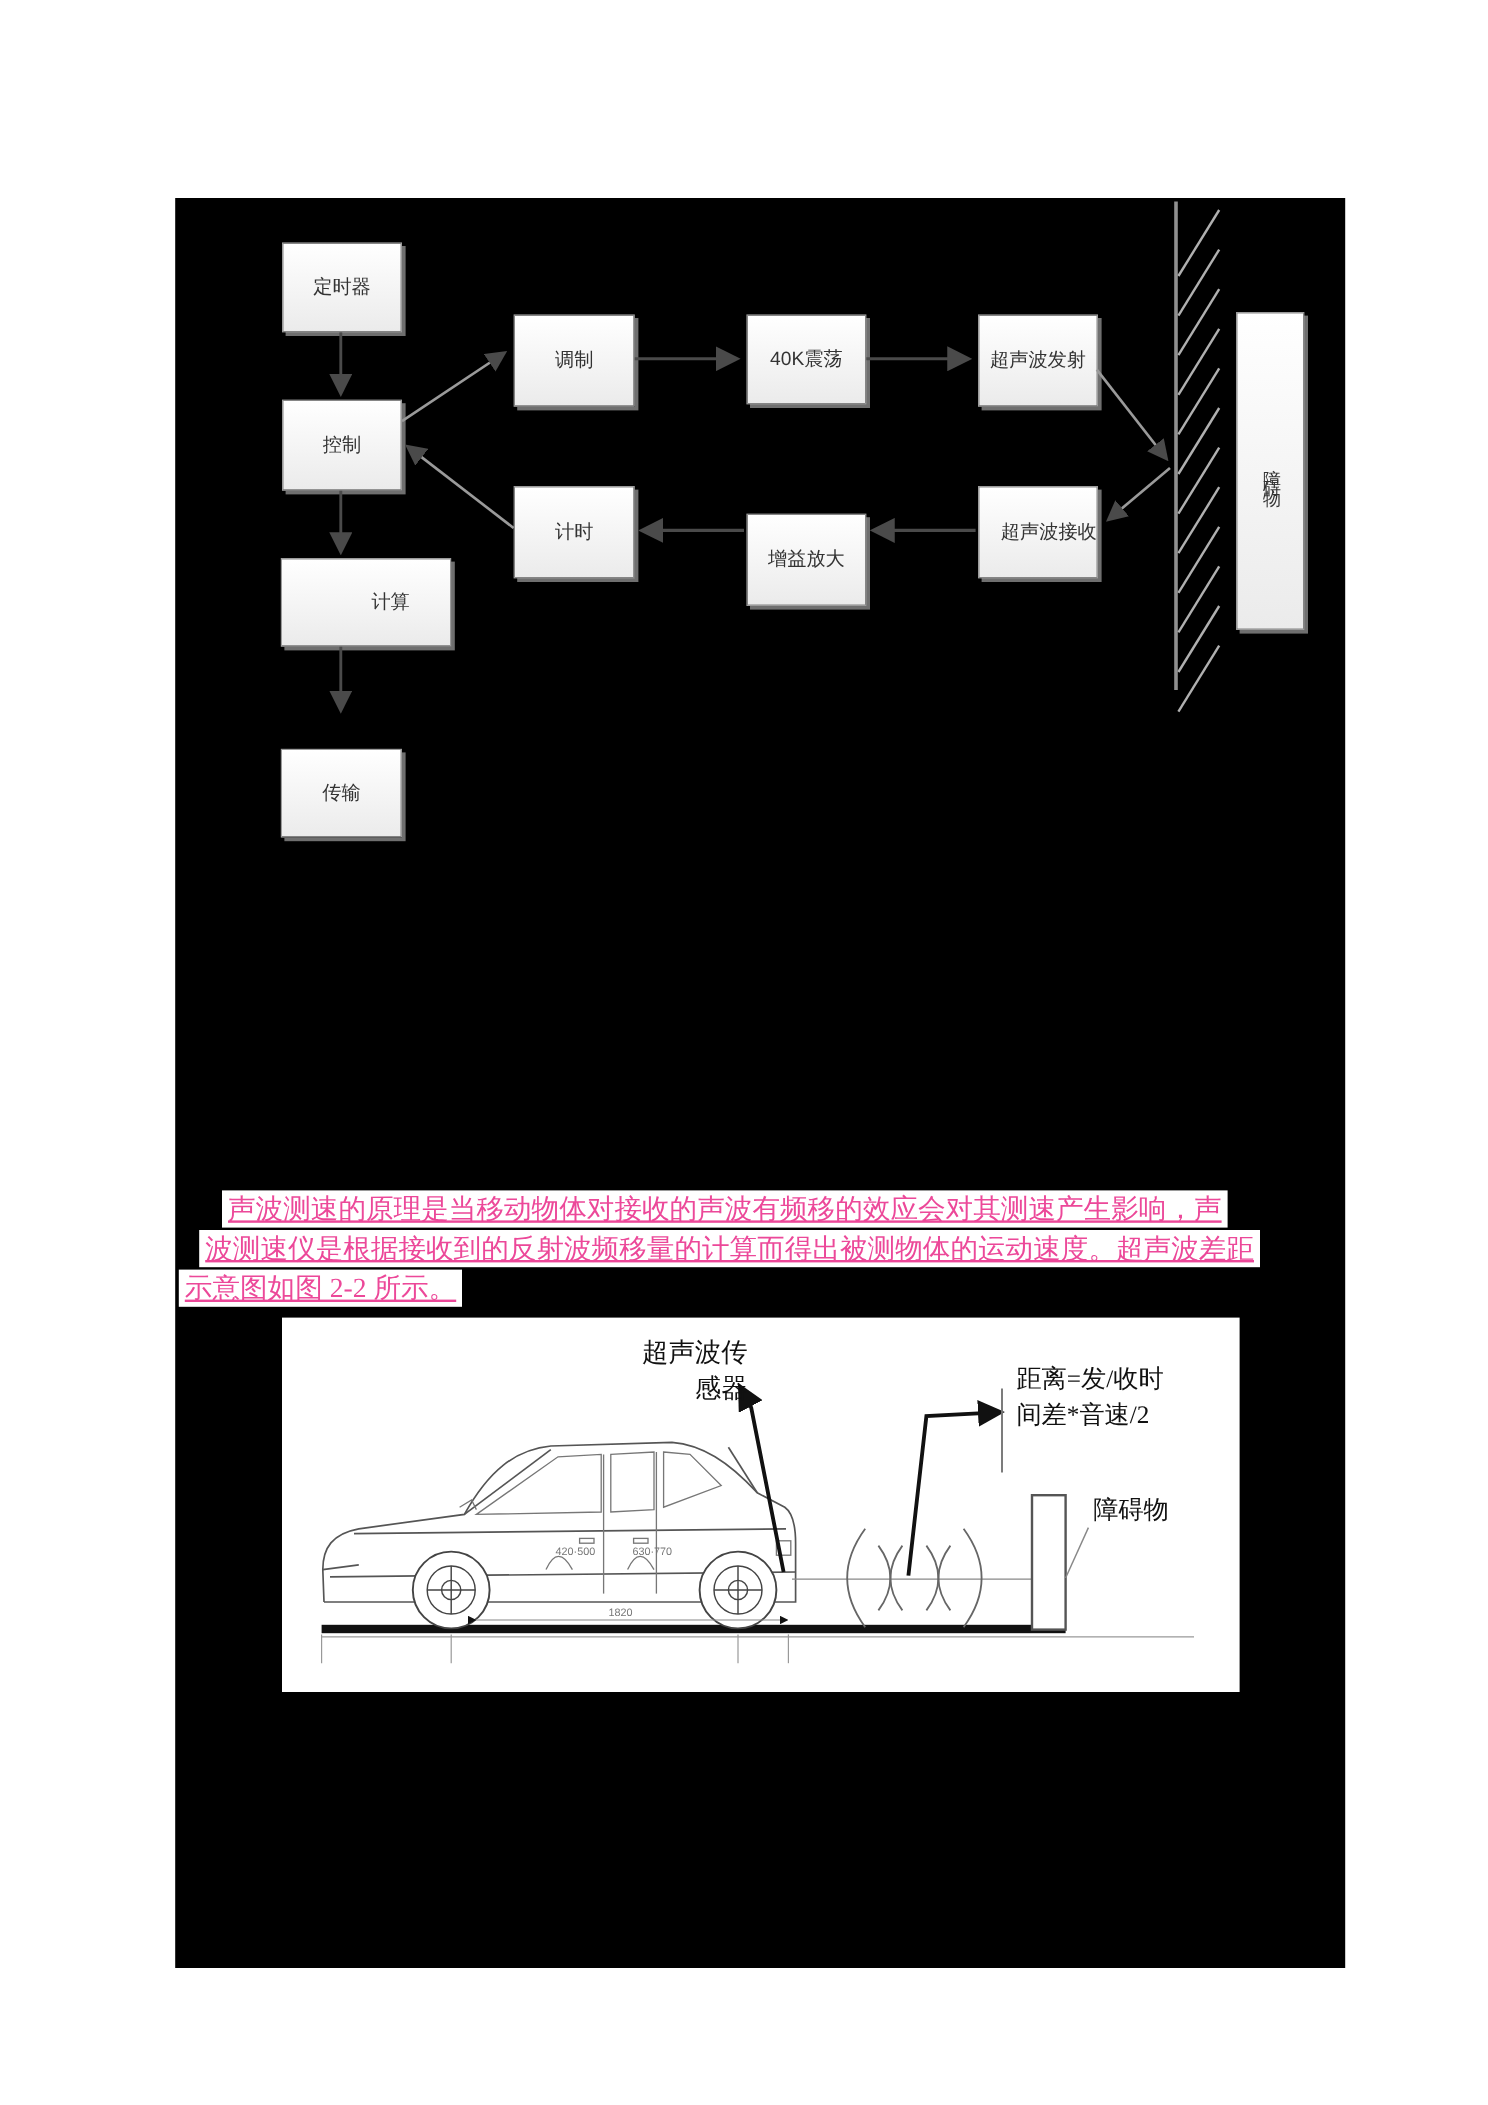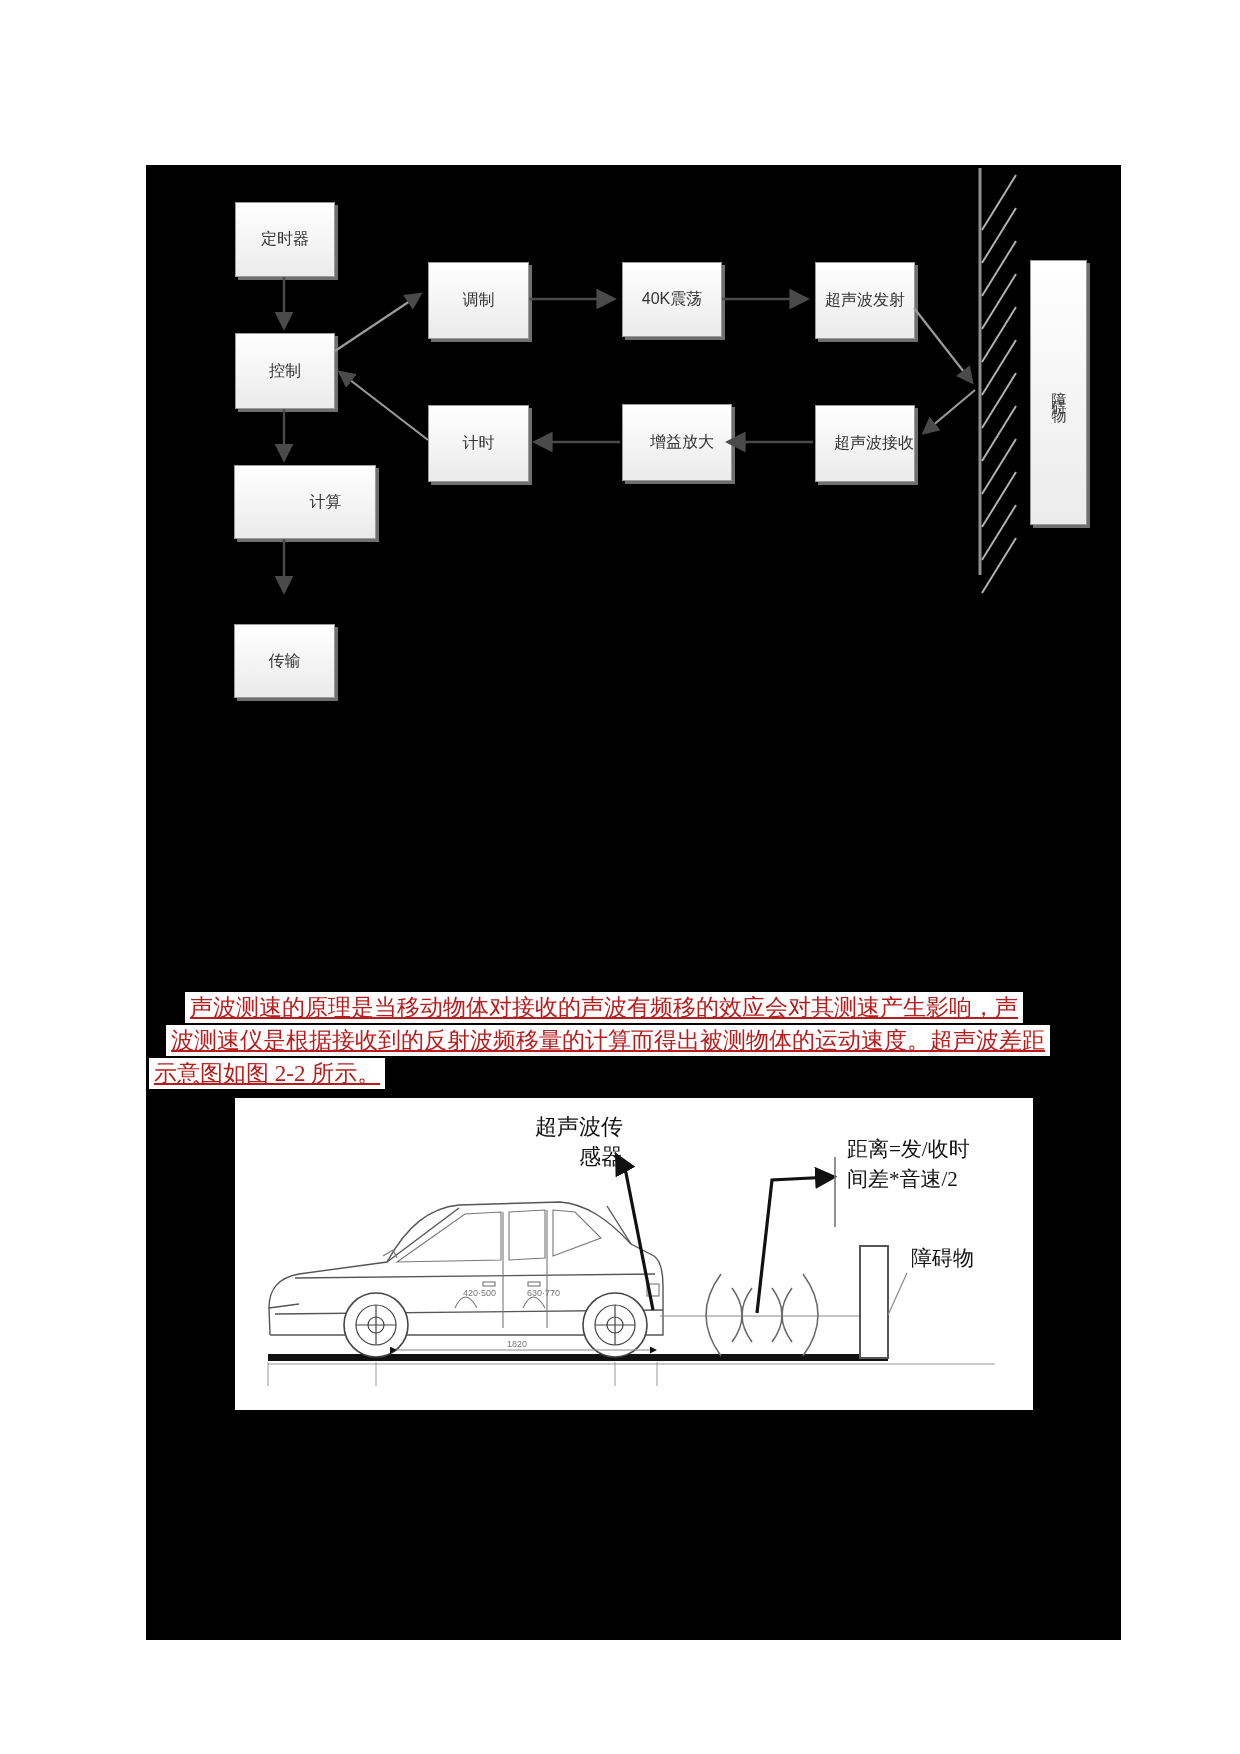--- a/index.html
+++ b/index.html
@@ -15,32 +15,32 @@
           border:1px solid #9b9b9b;box-shadow:3px 3px 0 #6f6f6f;
           display:flex;align-items:center;justify-content:center;
           font-size:16px;color:#333;z-index:3;}
   #n-timer   {left:235px;top:202px;width:98px;height:73px;}
   #n-control {left:235px;top:333px;width:98px;height:74px;}
   #n-compute {left:234px;top:465px;width:99px;height:72px;padding-left:41px;}
   #n-transmit{left:234px;top:624px;width:99px;height:72px;}
   #n-modulate{left:428px;top:262px;width:99px;height:75px;}
   #n-timing  {left:428px;top:405px;width:99px;height:75px;}
   #n-osc     {left:622px;top:262px;width:98px;height:73px;}
-  #n-gain    {left:622px;top:404px;width:98px;height:75px;padding-left:10px;}
+  #n-gain    {left:622px;top:428px;width:98px;height:75px;}
   #n-tx      {left:815px;top:262px;width:98px;height:75px;}
   #n-rx      {left:815px;top:405px;width:98px;height:75px;justify-content:flex-end;}
   #n-obstacle{left:1030px;top:260px;width:55px;height:263px;}
   #n-obstacle span{writing-mode:vertical-rl;text-orientation:upright;
                    letter-spacing:9px;font-size:15px;}
 
   
   #strokes{left:0;top:0;width:1240px;height:1754px;z-index:4;pointer-events:none;}
 
   
-  .pline{position:absolute;z-index:5;background:#ffffff;color:#b91c1c;
+  .pline{position:absolute;z-index:5;background:#ffffff;color:#ec4899;
          font-family:"Liberation Serif", serif;font-size:23px;line-height:31px;
          white-space:nowrap;padding:0 5px;text-decoration:underline;}
   #pl1{left:185px;top:992px;}
   #pl2{left:149px;top:1025px;margin-left:17px;}
   #pl3{left:149px;top:1058px;}
 
   
   #fig{left:235px;top:1098px;width:798px;height:312px;background:#ffffff;z-index:2;}
   .fig-label{position:absolute;color:#111;z-index:6;
              font-family:"Liberation Serif", serif;}

